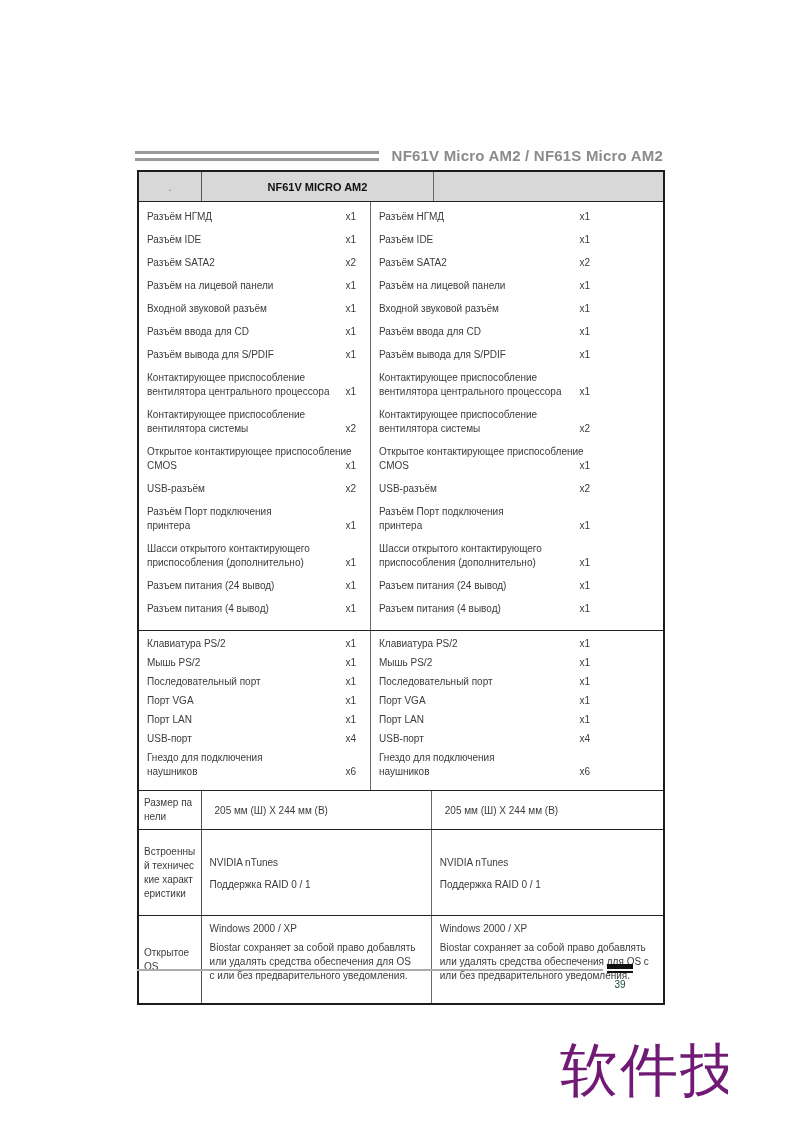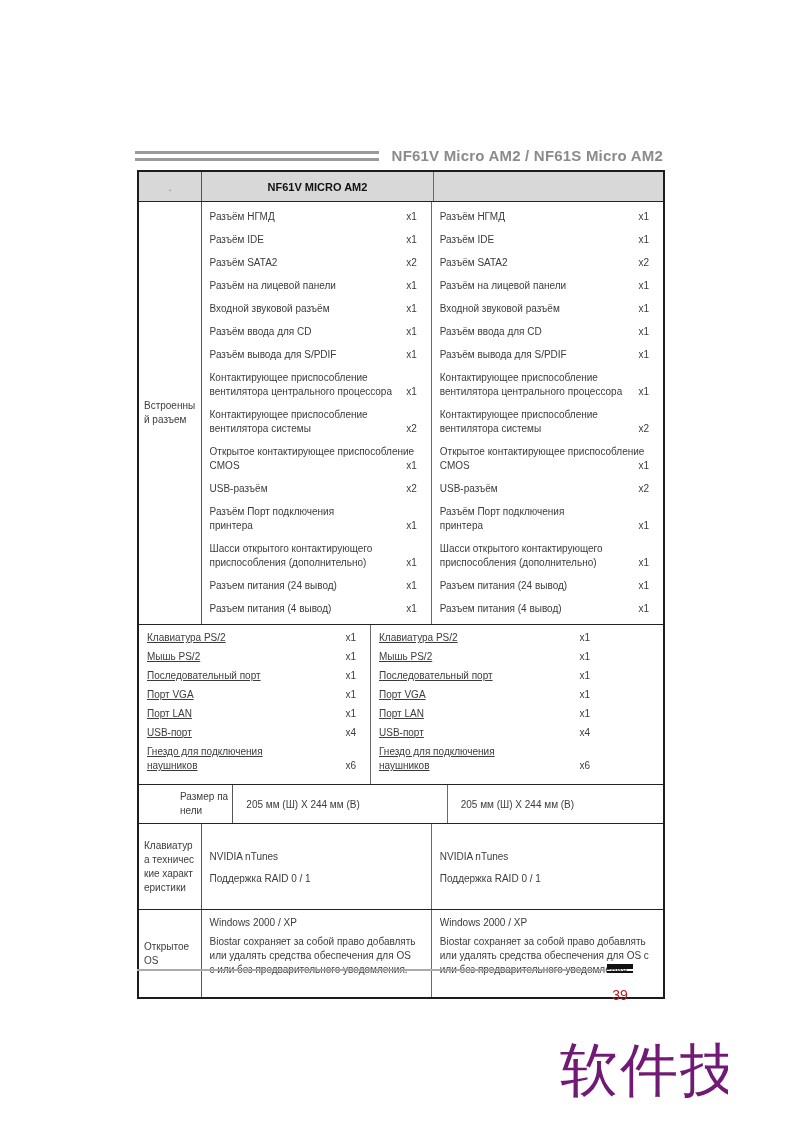--- a/index.html
+++ b/index.html
@@ -30,46 +30,46 @@
   .t-row { display:flex; border-bottom:1px solid #222; }
   .t-row:last-child { border-bottom:none; }
   .cell { box-sizing:border-box; }
   .c0 { width:63px; border-right:1px solid #555; }
   .c1 { width:232px; border-right:1px solid #6a6a6a; }
   .c2 { width:233px; }
   .label-cell { display:flex; align-items:center; padding:3px 3px 3px 5px;
     word-break:break-all; color:#3c3c3c; }
   .content-cell { display:flex; flex-direction:column; padding:8px 14px 6px 8px; }
   .spec-item { position:relative; margin-bottom:9px; }
-  .spec-item:last-child { margin-bottom:2px; }
+  .spec-item:last-child { margin-bottom:8px; }
   .item-name { display:block; white-space:pre-line; }
   .item-qty { position:absolute; right:0; bottom:0; white-space:nowrap; }
   .text-line { margin:0 0 8px 0; }
   .text-line:last-child { margin-bottom:0; }
 
   
   .sec-0 { min-height:412px; }
   .sec-1 { min-height:140px; }
   .sec-1 .content-cell { padding-top:6px; }
-  .sec-1 .spec-item { margin-bottom:5px;text-decoration:underline; }
-  .sec-2 { min-height:38px;padding-left:36px; }
+  .sec-1 .spec-item { margin-bottom:5px; }
+  .sec-2 { min-height:38px; }
   .sec-2 .content-cell { justify-content:center; padding-left:13px; }
   .sec-3 { min-height:85px; }
   .sec-3 .content-cell { justify-content:center; }
   .sec-4 { min-height:87px; }
   .sec-4 .content-cell { padding-top:6px; }
   .sec-4 .text-line { margin-bottom:5px; }
 
   
   .footer-rule { position:absolute; left:137px; top:969px; width:466px; height:2px; background:#ababab; }
   .page-marker { position:absolute; left:607px; top:964px; width:26px; text-align:center; }
   .page-marker .bar { display:block; width:26px; }
   .page-marker .b1 { height:5px; background:#111; margin-bottom:2px; }
   .page-marker .b2 { height:2px; background:#111; }
-  .page-num { display:block; margin-top:14px; font-size:14px; color:#b91c1c; }
+  .page-num { display:block; margin-top:6px; font-size:10px; color:#14532d; }
 
   .watermark { position:absolute; left:560px; top:1032px; font-size:58px; color:#701a75;
     white-space:nowrap; letter-spacing:2px; }
 </style>
 </head>
 <body>
 
 <div class="sheet">
 
   <div class="doc-header">
@@ -77,21 +77,20 @@
     <span class="doc-title">NF61V Micro AM2 / NF61S Micro AM2</span>
   </div>
 
   <div class="spec-table">
     <div class="t-head">
         <div class="cell c0">.</div>
         <div class="cell c1">NF61V MICRO AM2</div>
       </div>
     <div class="t-body">
         <div class="t-row sec-0">
-          <div class="cell c0 label-cell">Встроенный разъем</div>
           <div class="cell c1 content-cell">
             <div class="spec-item">
               <span class="item-name">Разъём НГМД</span>
               <span class="item-qty">x1</span>
             </div>
             <div class="spec-item">
               <span class="item-name">Разъём IDE</span>
               <span class="item-qty">x1</span>
             </div>
             <div class="spec-item">
@@ -287,21 +286,21 @@
         <div class="t-row sec-2">
           <div class="cell c0 label-cell">Размер панели</div>
           <div class="cell c1 content-cell">
             <div class="text-line">205 мм (Ш) X 244 мм (В)</div>
           </div>
           <div class="cell c2 content-cell">
             <div class="text-line">205 мм (Ш) X 244 мм (В)</div>
           </div>
         </div>
         <div class="t-row sec-3">
-          <div class="cell c0 label-cell">Клавиатура технические характеристики</div>
+          <div class="cell c0 label-cell">Встроенный технические характеристики</div>
           <div class="cell c1 content-cell">
             <div class="text-line">NVIDIA nTunes</div>
             <div class="text-line">Поддержка RAID 0 / 1</div>
           </div>
           <div class="cell c2 content-cell">
             <div class="text-line">NVIDIA nTunes</div>
             <div class="text-line">Поддержка RAID 0 / 1</div>
           </div>
         </div>
         <div class="t-row sec-4">

